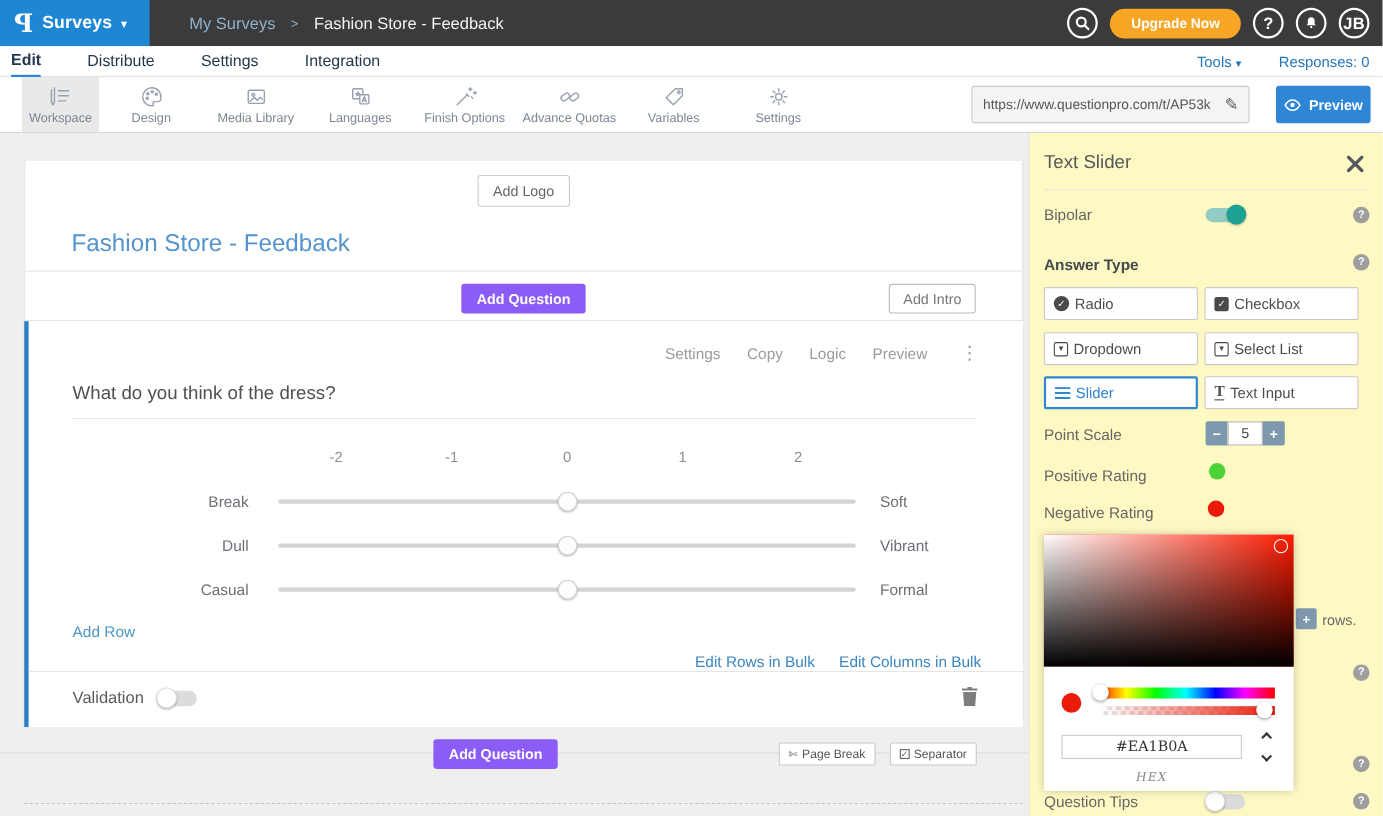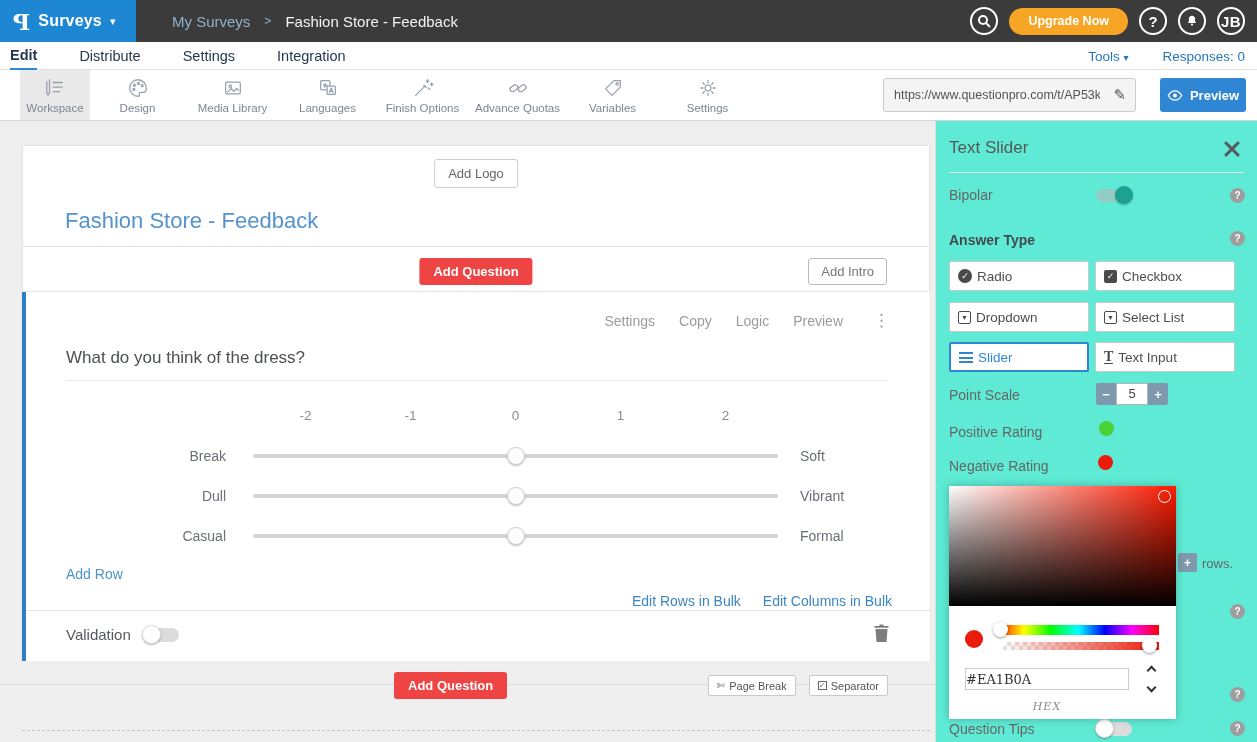--- a/index.html
+++ b/index.html
@@ -47,33 +47,33 @@
   .url-input { flex:1; border:none; background:transparent; font-size:12.5px; color:#555;
     padding:0 4px 0 10px; outline:none; font-family:"Liberation Sans", sans-serif; }
   .url-pencil { font-size:15px; color:#555; padding:0 9px; cursor:pointer; }
   .preview-btn { position:absolute; left:1160px; top:8px; width:86px; height:34px; background:#2e86d4;
     color:#fff; border:none; border-radius:3px; font-size:13px; font-weight:bold; cursor:pointer;
     display:flex; align-items:center; justify-content:center; gap:7px; }
 
   
   .main { position:absolute; top:121px; left:0; right:0; bottom:0; }
   .editor { position:absolute; left:0; top:0; width:936px; height:621px; background:#efefef; border-right:1px solid #ddd; overflow:hidden; }
-  .sidepanel { position:absolute; left:936px; top:0; width:321px; height:621px; background:#5eead4; }
+  .sidepanel { position:absolute; left:936px; top:0; width:321px; height:621px; background:#fef9c3; }
 
   
   .title-card { position:absolute; left:22px; top:24px; width:908px; height:147px; background:#fff;
     border:1px solid #e5e5e5; box-shadow:0 1px 2px rgba(0,0,0,.05); }
   .add-logo-btn { position:absolute; left:50%; transform:translateX(-50%); top:13px; background:#fff;
     border:1px solid #ccc; border-radius:3px; color:#666; font-size:13px; padding:6px 13px; cursor:pointer; }
   .survey-title { position:absolute; left:42px; top:62px; font-size:22px; color:#5493cd; cursor:text; }
   .title-card-divider { position:absolute; left:0; right:0; top:100px; border-top:1px solid #e5e5e5; }
   .addq-top { position:absolute; left:50%; transform:translateX(-50%); top:112px; }
   .add-intro-btn { position:absolute; right:42px; top:112px; background:#fff; border:1px solid #bbb;
     border-radius:3px; color:#777; font-size:13px; padding:5px 12px; cursor:pointer; }
-  .btn-blue { background:#ef4444; color:#fff; border:none; border-radius:3px; font-size:13px;
+  .btn-blue { background:#8b5cf6; color:#fff; border:none; border-radius:3px; font-size:13px;
     font-weight:bold; padding:6px 14px; cursor:pointer; }
 
   
   .question-card { position:absolute; left:22px; top:171px; width:908px; height:369px; background:#fff;
     border-left:4px solid #2e7fc8; box-shadow:0 1px 2px rgba(0,0,0,.08); }
   .q-actions { position:absolute; top:18px; right:40px; display:flex; gap:24px; align-items:center; }
   .q-action { font-size:14px; color:#9b9b9b; cursor:pointer; }
   .q-kebab { font-size:17px; color:#9b9b9b; cursor:pointer; margin-left:6px; }
   .q-title { position:absolute; left:40px; top:56px; font-size:17px; color:#4c4f54; cursor:text; }
   .q-title-rule { position:absolute; left:40px; top:88px; width:822px; border-top:1px solid #e8e8e8; }
@@ -169,21 +169,21 @@
   .hue-bar { position:absolute; left:48px; top:139px; width:162px; height:10px; cursor:pointer;
     background:linear-gradient(to right,#f00,#ff0,#0f0,#0ff,#00f,#f0f,#f00); }
   .hue-handle { position:absolute; left:-4px; top:-3px; width:15px; height:15px; background:#fff;
     border-radius:50%; box-shadow:0 1px 3px rgba(0,0,0,.4); cursor:grab; }
   .alpha-bar { position:absolute; left:54px; top:156px; width:156px; height:8px; cursor:pointer;
     background:linear-gradient(to right, rgba(234,27,10,0), #ea1b0a),
                repeating-conic-gradient(#e3e3e3 0% 25%, #fff 0% 50%) 0 0/8px 8px; }
   .alpha-handle { position:absolute; right:2px; top:-4px; width:15px; height:15px; background:#fff;
     border-radius:50%; box-shadow:0 1px 3px rgba(0,0,0,.4); cursor:grab; }
   .hex-input { position:absolute; left:16px; top:182px; width:164px; height:22px; border:1px solid #ccc;
-    font-size:13px; color:#333; font-family:"DejaVu Serif", serif; outline:none; }
+    text-align:center; font-size:13px; color:#333; font-family:"DejaVu Serif", serif; outline:none; }
   .hex-steppers { position:absolute; left:194px; top:181px; width:16px; height:24px; display:flex;
     flex-direction:column; align-items:center; justify-content:space-between; cursor:pointer; }
   .chev { width:7px; height:7px; border:solid #333; border-width:2px 2px 0 0; }
   .chev.up { transform:rotate(-45deg); }
   .chev.down { transform:rotate(135deg); }
   .hex-label { position:absolute; left:16px; top:214px; width:164px; text-align:center; font-size:11px;
     color:#888; letter-spacing:1px; font-family:"DejaVu Serif", serif;font-style:italic; }
 
   .eye-svg { width:16px; height:11px; }
 </style>

